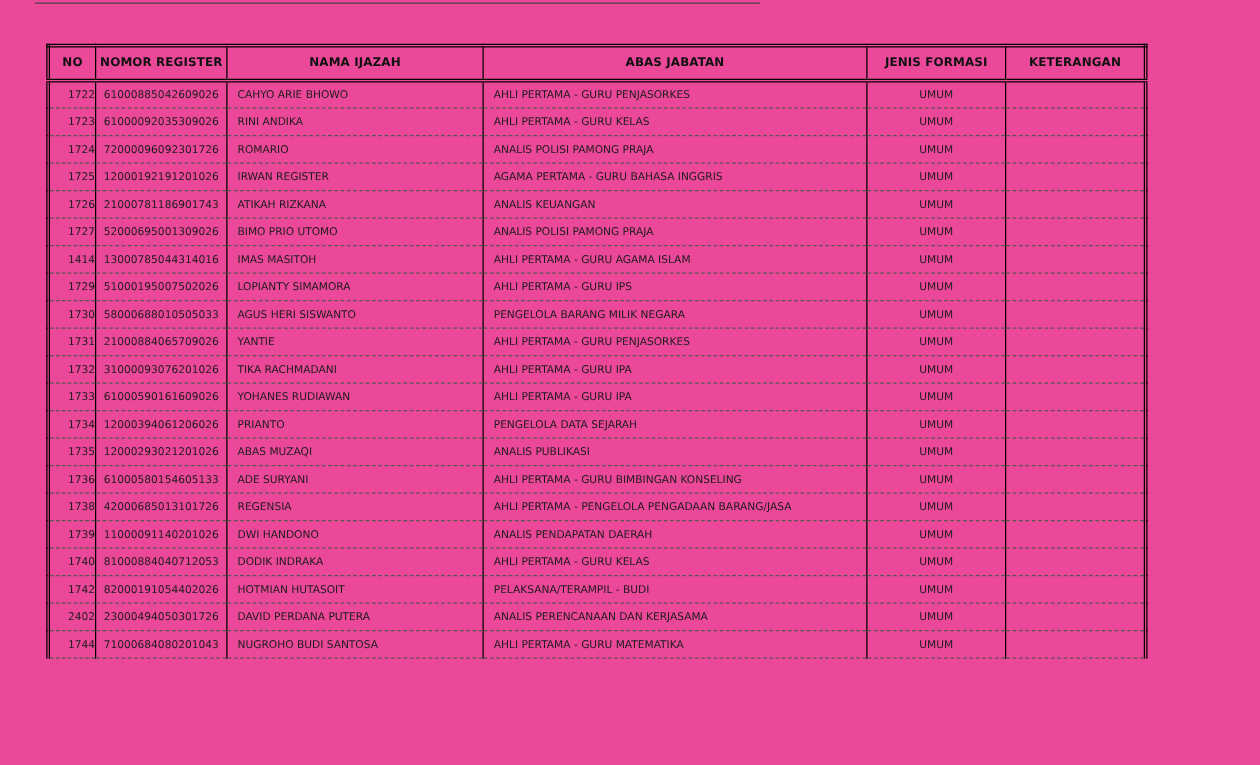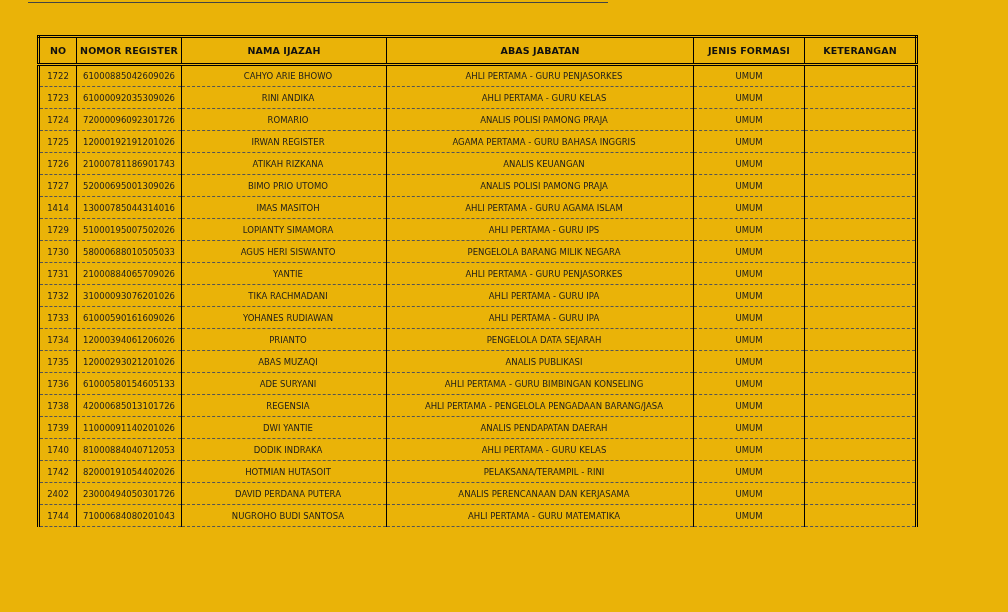--- a/index.html
+++ b/index.html
@@ -3,21 +3,21 @@
 <meta charset="utf-8">
 <style>
   * { margin: 0; padding: 0; box-sizing: border-box; }
   html, body { width: 1008px; height: 612px; }
   body {
     background: #ffffff;
     font-family: "DejaVu Sans", "Liberation Sans", sans-serif;
     position: relative;
     overflow: hidden;
   }
-  .page { position: absolute; inset: 0; background: #eab308; }
+  .page { position: absolute; inset: 0; background: #ec4899; }
 
   
   .stray-top-line {
     position: absolute; top: 2px; left: 28px; width: 580px; height: 1px;
     background: #444444;
   }
 
   table.register-table {
     position: absolute; top: 35px; left: 37px; width: 878px;
     border-collapse: collapse; table-layout: fixed;
@@ -42,24 +42,24 @@
   }
   thead th:first-child { border-left: none; }
 
   tbody td {
     height: 22px;
     border-left: 1px solid #000;
     border-bottom: 1px dashed #555;
     font-size: 8.5px; color: #1c1c1c;
     vertical-align: middle; white-space: nowrap; overflow: hidden;
   }
-  tbody td:first-child { border-left: none; }
+  tbody td:first-child { border-left: none; text-align: right; }
 
   .col-no, .col-nomor_register, .col-jenis_formasi { text-align: center; }
-  .col-nama_ijazah, .col-nama_jabatan { text-align: center; padding-left: 8px; }
+  .col-nama_ijazah, .col-nama_jabatan { text-align: left; padding-left: 8px; }
 </style>
 </head>
 <body>
 
 <div class="page">
   <div class="stray-top-line"></div>
 
   <table class="register-table">
     <colgroup>
       <col class="c-no">
@@ -204,38 +204,38 @@
           <td class="col-no">1738</td>
           <td class="col-nomor_register">42000685013101726</td>
           <td class="col-nama_ijazah">REGENSIA</td>
           <td class="col-nama_jabatan">AHLI PERTAMA - PENGELOLA PENGADAAN BARANG/JASA</td>
           <td class="col-jenis_formasi">UMUM</td>
           <td class="col-keterangan"></td>
         </tr>
         <tr>
           <td class="col-no">1739</td>
           <td class="col-nomor_register">11000091140201026</td>
-          <td class="col-nama_ijazah">DWI YANTIE</td>
+          <td class="col-nama_ijazah">DWI HANDONO</td>
           <td class="col-nama_jabatan">ANALIS PENDAPATAN DAERAH</td>
           <td class="col-jenis_formasi">UMUM</td>
           <td class="col-keterangan"></td>
         </tr>
         <tr>
           <td class="col-no">1740</td>
           <td class="col-nomor_register">81000884040712053</td>
           <td class="col-nama_ijazah">DODIK INDRAKA</td>
           <td class="col-nama_jabatan">AHLI PERTAMA - GURU KELAS</td>
           <td class="col-jenis_formasi">UMUM</td>
           <td class="col-keterangan"></td>
         </tr>
         <tr>
           <td class="col-no">1742</td>
           <td class="col-nomor_register">82000191054402026</td>
           <td class="col-nama_ijazah">HOTMIAN HUTASOIT</td>
-          <td class="col-nama_jabatan">PELAKSANA/TERAMPIL - RINI</td>
+          <td class="col-nama_jabatan">PELAKSANA/TERAMPIL - BUDI</td>
           <td class="col-jenis_formasi">UMUM</td>
           <td class="col-keterangan"></td>
         </tr>
         <tr>
           <td class="col-no">2402</td>
           <td class="col-nomor_register">23000494050301726</td>
           <td class="col-nama_ijazah">DAVID PERDANA PUTERA</td>
           <td class="col-nama_jabatan">ANALIS PERENCANAAN DAN KERJASAMA</td>
           <td class="col-jenis_formasi">UMUM</td>
           <td class="col-keterangan"></td>

